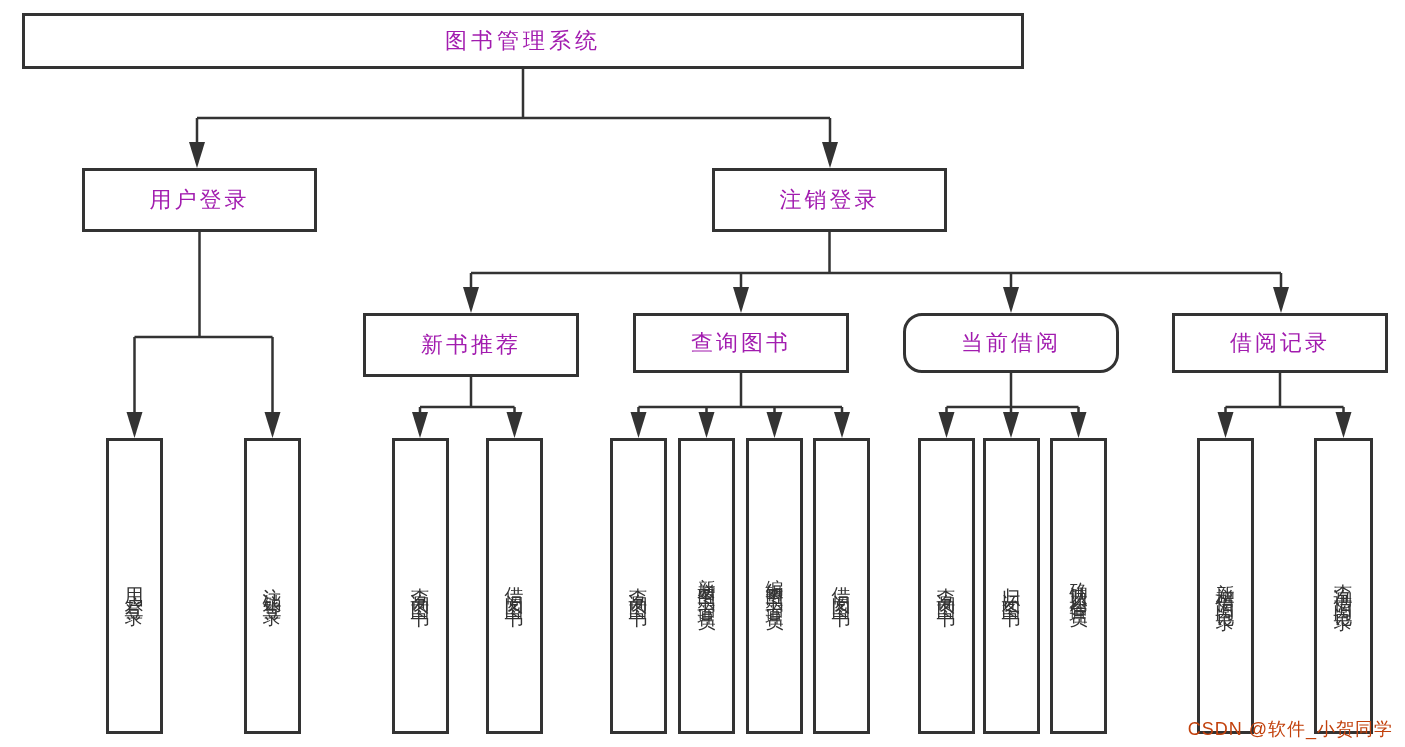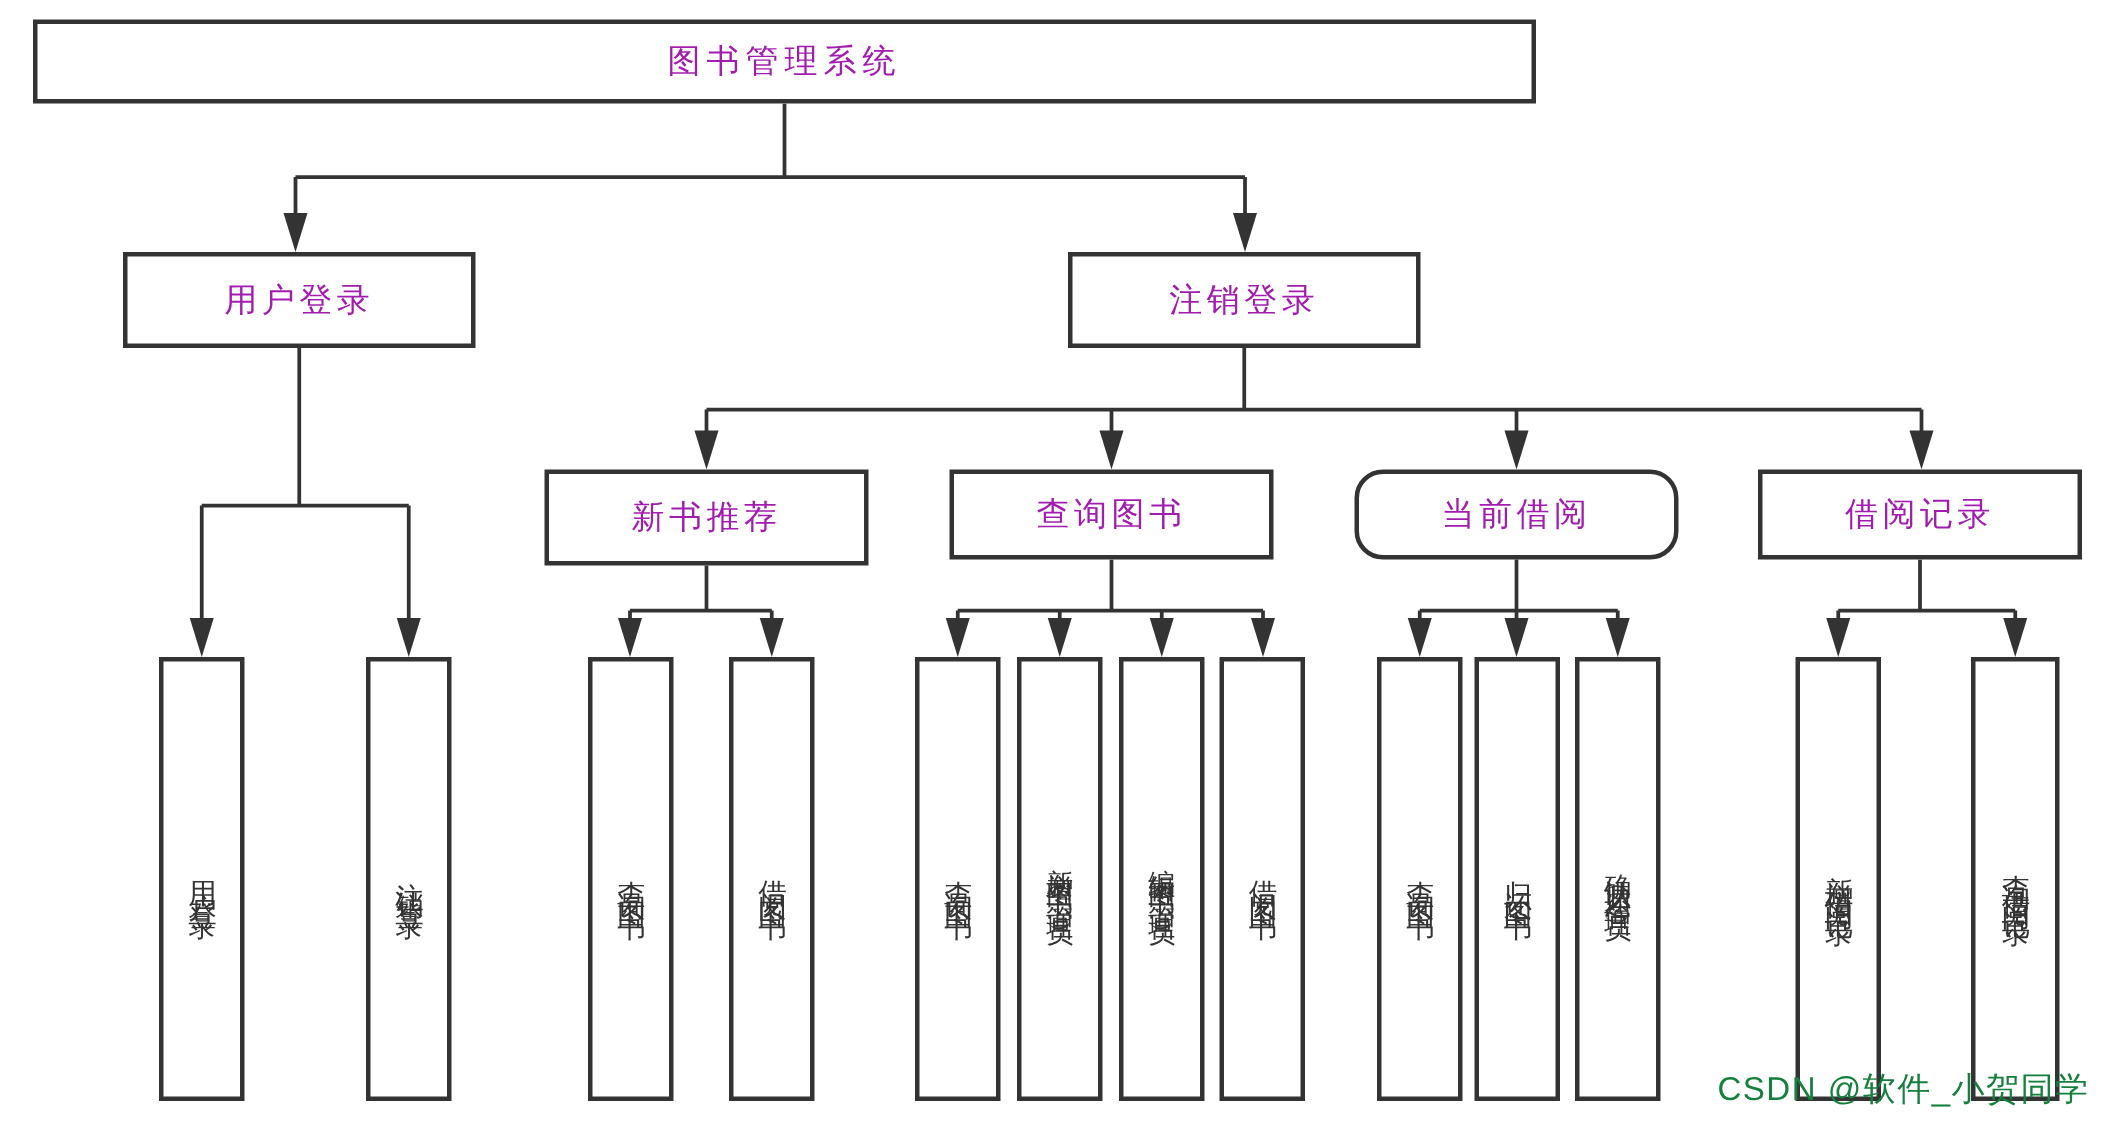--- a/index.html
+++ b/index.html
@@ -44,22 +44,22 @@
     font-size: 19px;
     writing-mode: vertical-rl;
     text-orientation: mixed;
     letter-spacing: 7px;
     line-height: 1;
   }
   .watermark {
     position: absolute;
     right: 12px;
     bottom: 6px;
-    color: #15803d;
-    font-size: 22px;
+    color: #c2410c;
+    font-size: 18px;
     letter-spacing: 1px;
     white-space: nowrap;
   }
   svg path { stroke: #333333; stroke-width: 2.5; fill: none; }
   svg polygon { fill: #333333; stroke: none; }
 </style>
 </head>
 <body>
 
 <div id="canvas">

